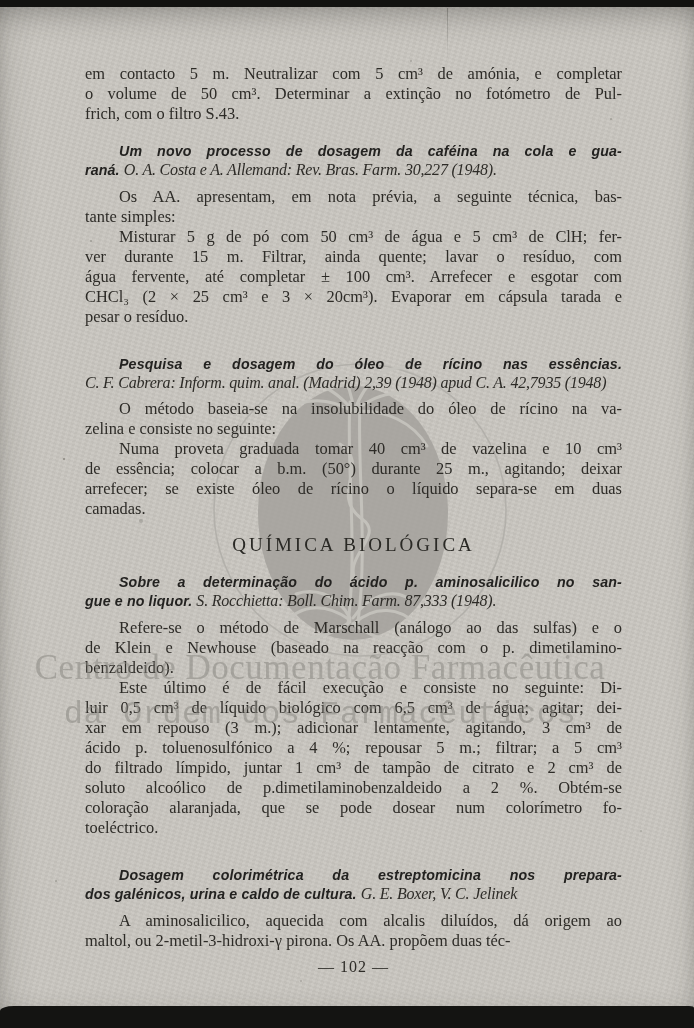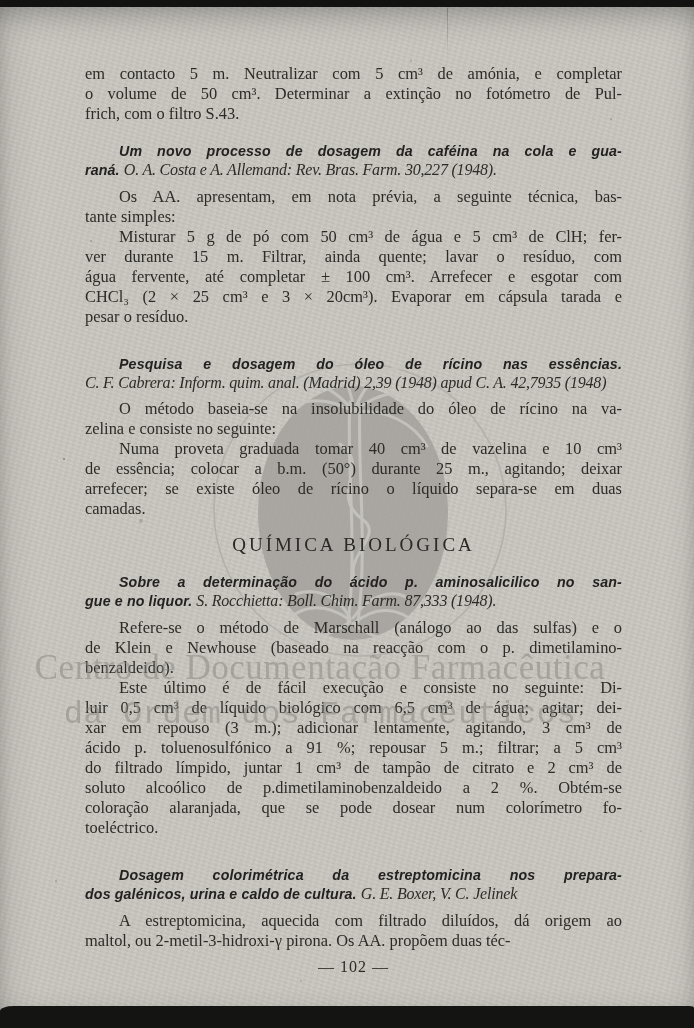--- a/index.html
+++ b/index.html
@@ -157,34 +157,34 @@
     <div class="para after-entry">
       <div class="line">Refere-se o método de Marschall (análogo ao das sulfas) e o</div>
       <div class="line">de Klein e Newhouse (baseado na reacção com o p. dimetilamino-</div>
       <div class="line">benzaldeido).</div>
     </div>
 
     <div class="para">
       <div class="line">Este último é de fácil execução e consiste no seguinte: Di-</div>
       <div class="line">luir 0,5 cm³ de líquido biológico com 6,5 cm³ de água; agitar; dei-</div>
       <div class="line">xar em repouso (3 m.); adicionar lentamente, agitando, 3 cm³ de</div>
-      <div class="line">ácido p. toluenosulfónico a 91 %; repousar 5 m.; filtrar; a 5 cm³</div>
+      <div class="line">ácido p. toluenosulfónico a 4 %; repousar 5 m.; filtrar; a 5 cm³</div>
       <div class="line">do filtrado límpido, juntar 1 cm³ de tampão de citrato e 2 cm³ de</div>
       <div class="line">soluto alcoólico de p.dimetilaminobenzaldeido a 2 %. Obtém-se</div>
       <div class="line">coloração alaranjada, que se pode dosear num colorímetro fo-</div>
       <div class="line">toeléctrico.</div>
     </div>
 
     <div class="entry gap-md">
       <div class="line"><span class="b">Dosagem colorimétrica da estreptomicina nos prepara-</span></div>
       <div class="line"><span class="b">dos galénicos, urina e caldo de cultura.</span> <span class="r">G. E. Boxer, V. C. Jelinek</span></div>
     </div>
 
     <div class="para after-entry">
-      <div class="line">A estreptomicina, aquecida com filtrado diluídos, dá origem ao</div>
+      <div class="line">A aminosalicilico, aquecida com alcalis diluídos, dá origem ao</div>
       <div class="line">maltol, ou 2-metil-3-hidroxi-γ pirona. Os AA. propõem duas téc-</div>
     </div>
 
     <div class="page-number">— 102 —</div>
 
   </div>
 
   <div class="scan-edge-bottom"></div>
 </div>
 

